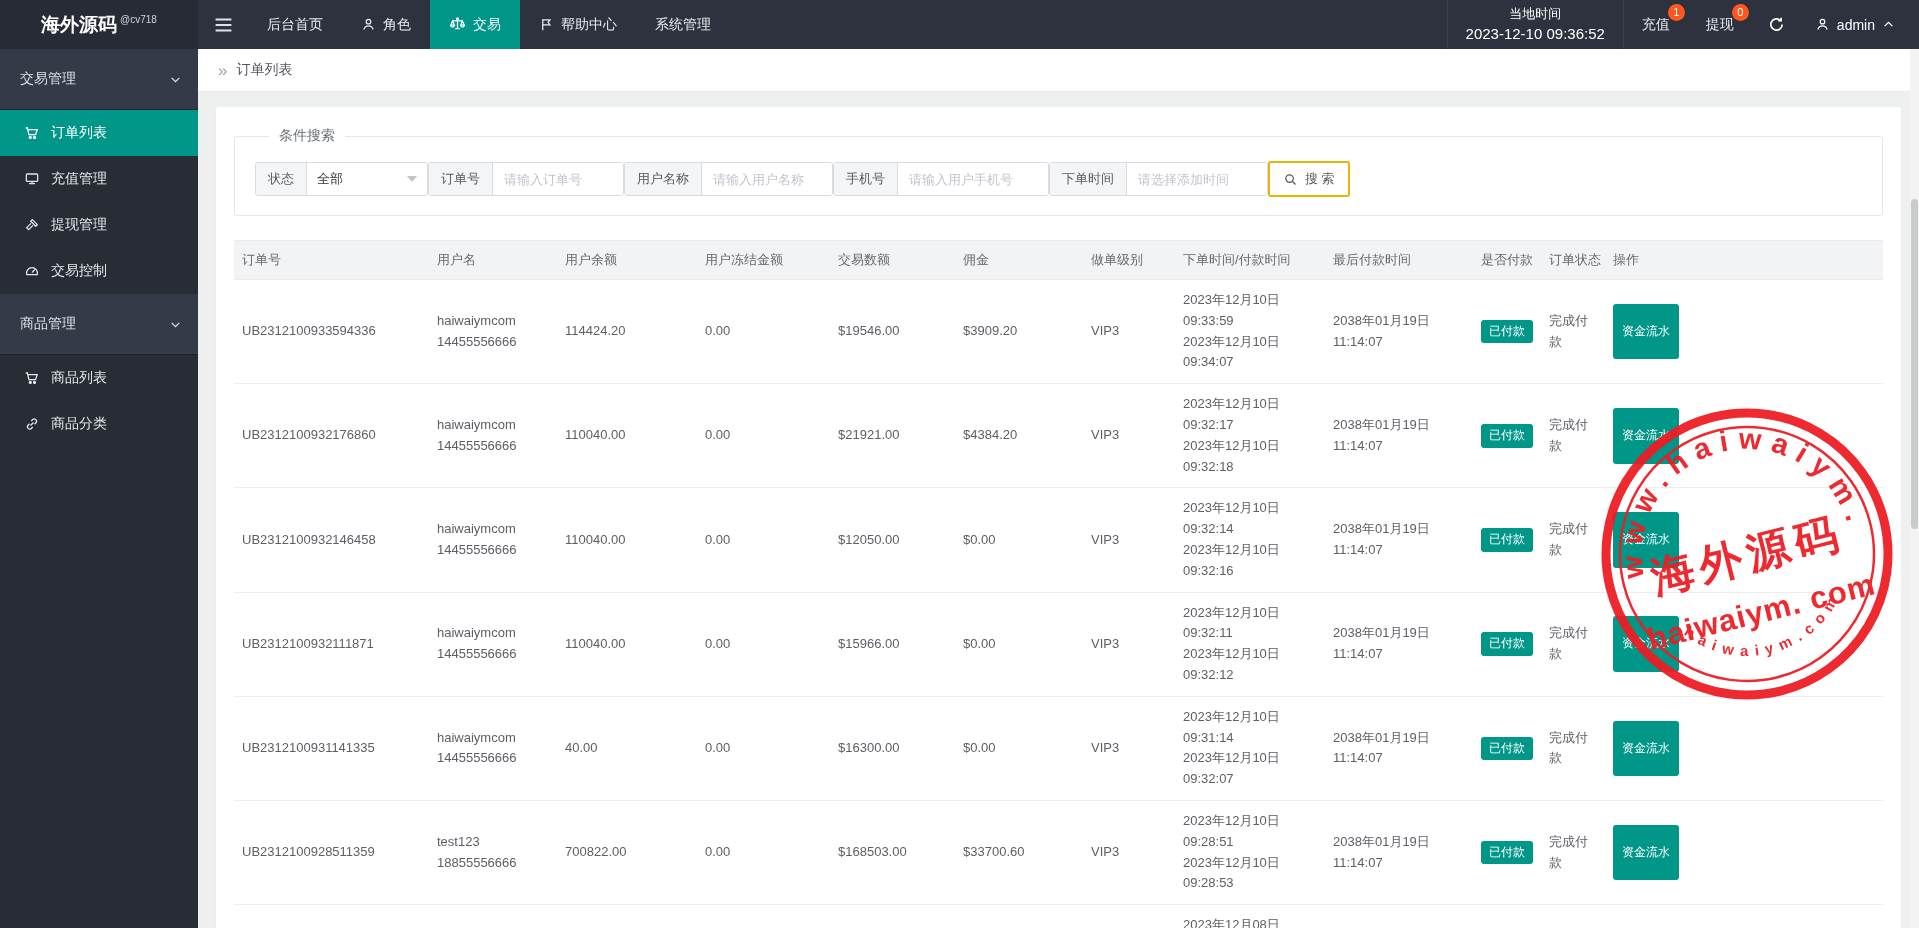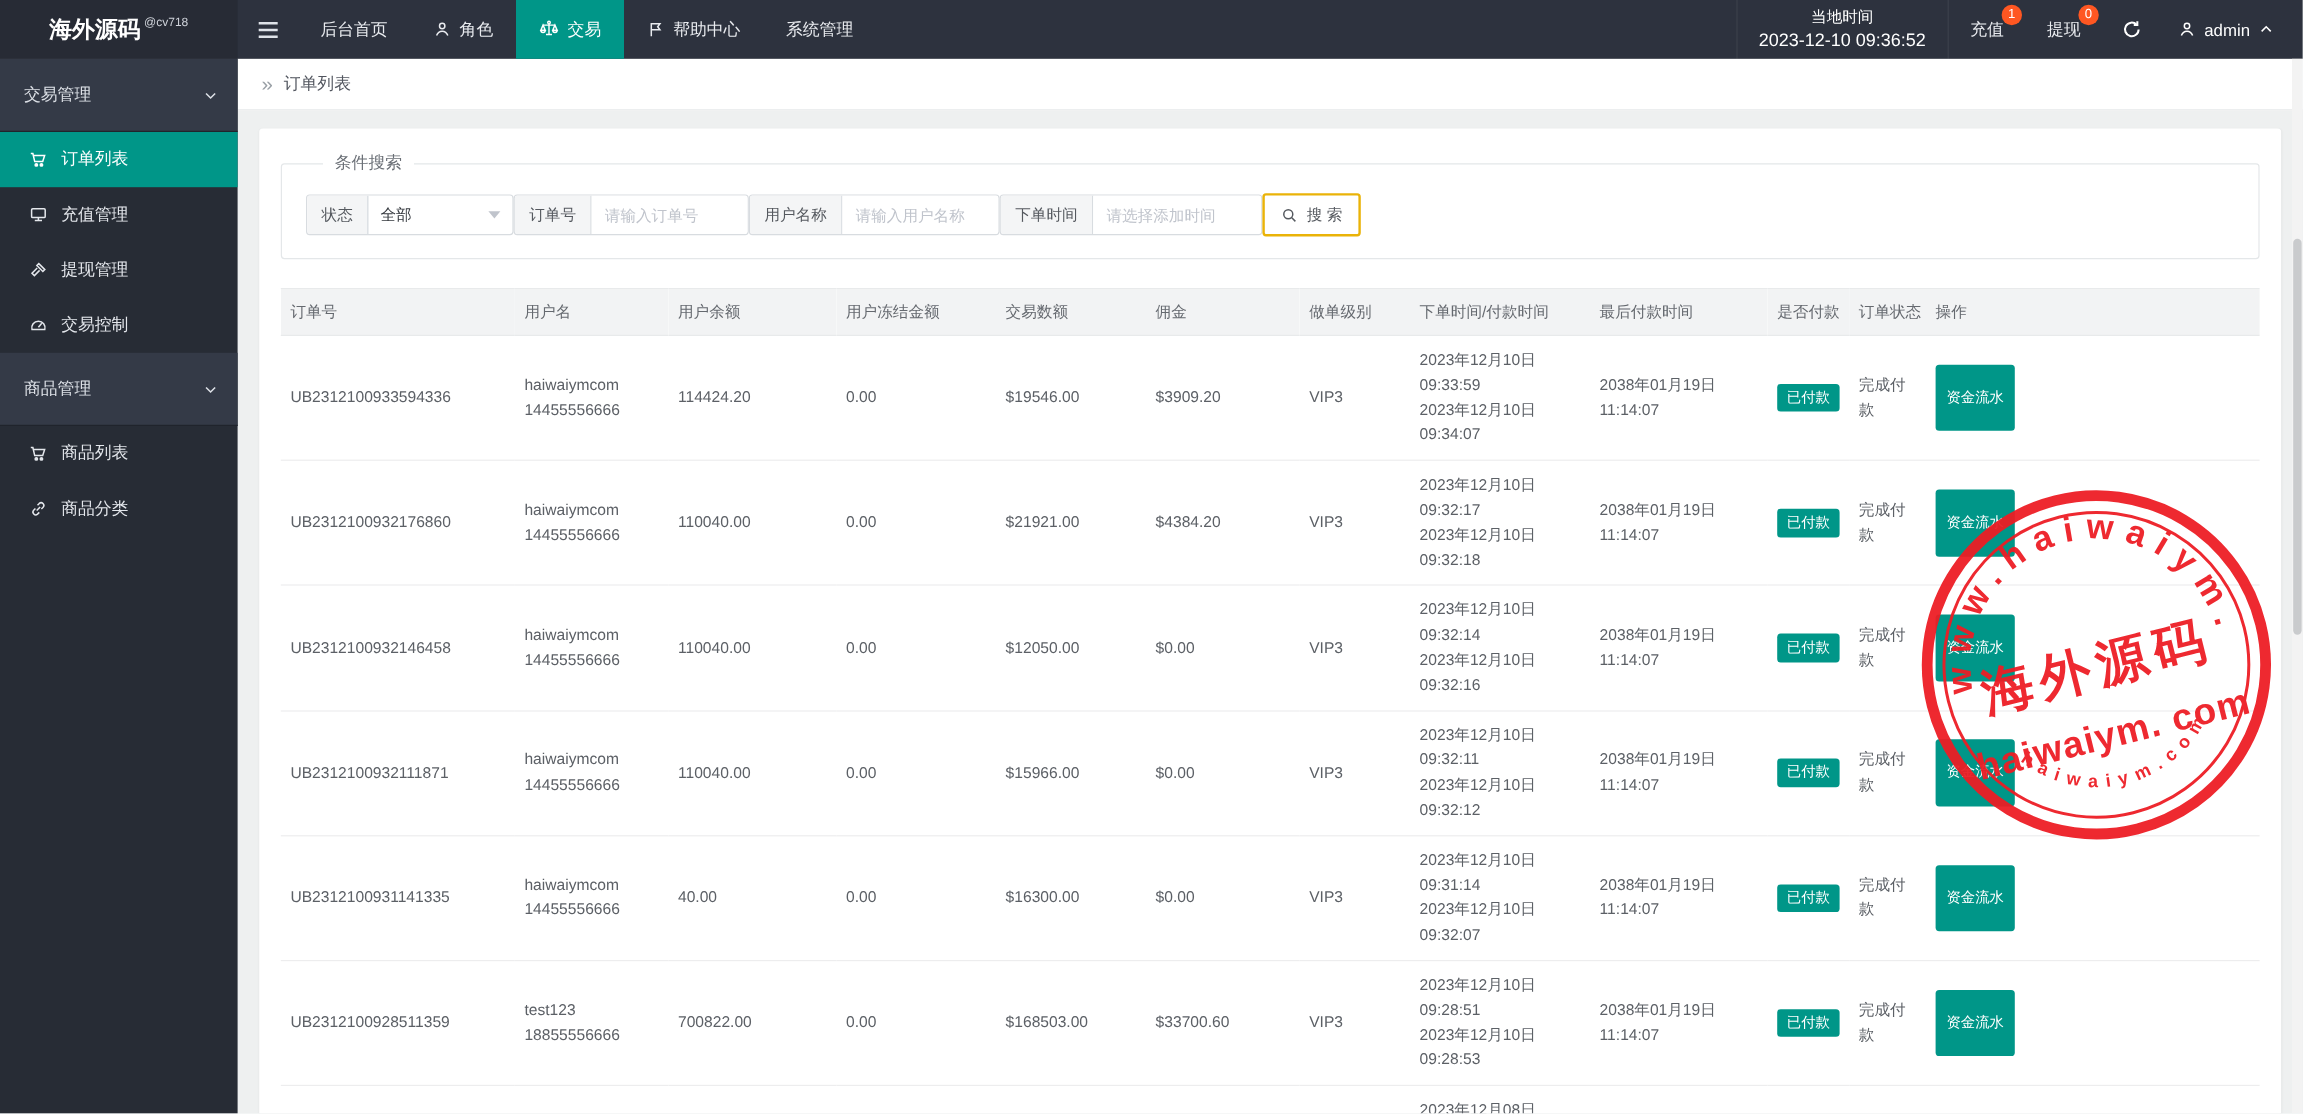--- a/index.html
+++ b/index.html
@@ -288,20 +288,24 @@
         <div class="input-group">
           <span class="ig-label">订单号</span>
           <input class="ig-input" type="text" placeholder="请输入订单号" style="">
         </div>
 
         <div class="input-group">
           <span class="ig-label">用户名称</span>
           <input class="ig-input" type="text" placeholder="请输入用户名称" style="">
         </div>
 
+        <div class="input-group">
+          <span class="ig-label">手机号</span>
+          <input class="ig-input" type="text" style="width: 150px;" placeholder="请输入用户手机号">
+        </div>
 
         <div class="input-group">
           <span class="ig-label">下单时间</span>
           <input class="ig-input" type="text" style="width: 140px;" placeholder="请选择添加时间">
         </div>
 
         <button class="search-btn">
           <span class="icon">
             <svg width="15" height="15" viewBox="0 0 24 24" fill="none" stroke="currentColor" stroke-width="2">
                 <circle cx="10.5" cy="10.5" r="6"></circle>

